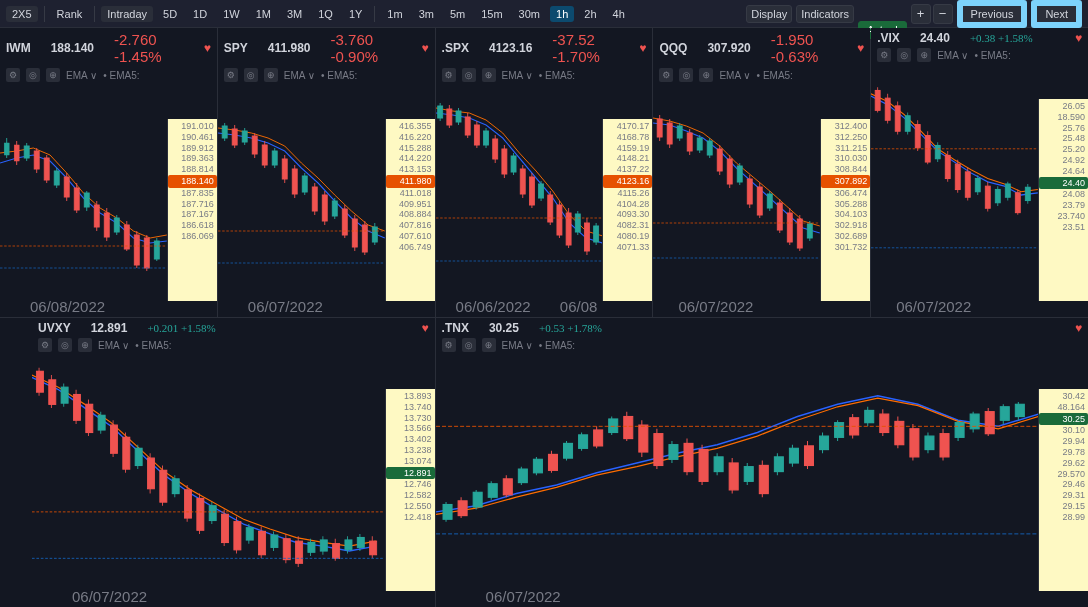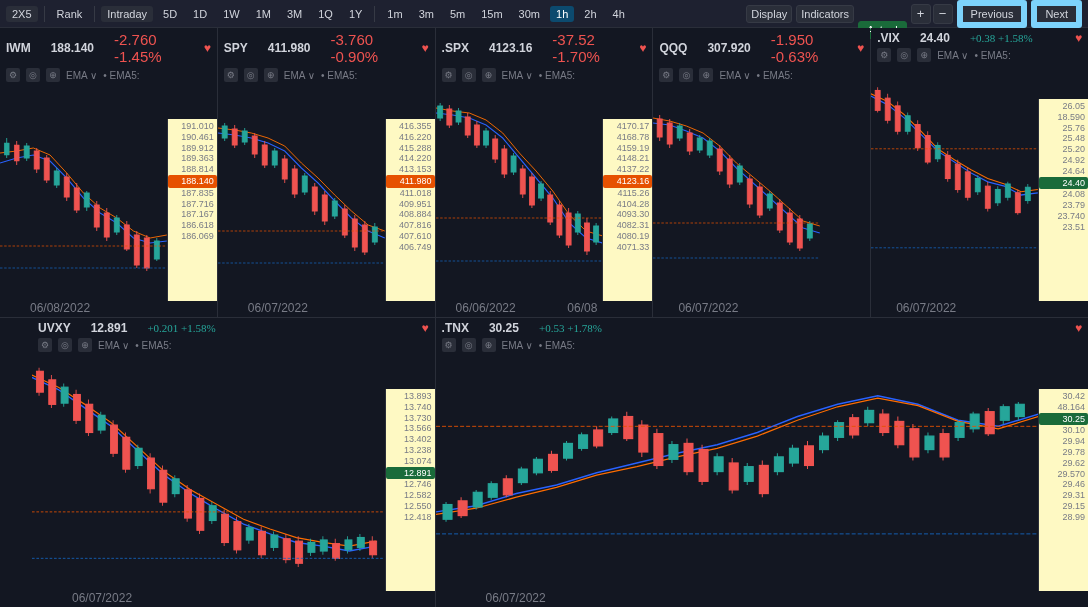--- a/index.html
+++ b/index.html
@@ -193,21 +193,21 @@
       bottom: 18px;
       width: calc(100% - 50px);
       height: calc(100% - 18px);
     }
 
     .chart-footer {
       height: 16px;
       display: flex;
       align-items: center;
       padding: 0 6px;
-      font-size: 12px;
+      font-size: 15px;
       color: #787b86;
       flex-shrink: 0;
       position: relative;
     }
   </style>
 </head>
 <body>
 
 <div class="top-bar">
   <div class="top-bar-item active">2X5</div>
@@ -653,20 +653,34 @@
             <line x1="176" y1="132" x2="176" y2="168" stroke-width="1"></line>
             <rect x="173" y="136" width="6" height="29"></rect>
           </g>
         <g fill="#26a69a" stroke="#26a69a">
             <line x1="188" y1="138" x2="188" y2="158" stroke-width="1"></line>
             <rect x="185" y="141" width="6" height="14"></rect>
           </g>
         <line x1="0" y1="140" x2="200" y2="140" stroke="#e65100" stroke-dasharray="3,2" stroke-width="0.8"></line>
         <line x1="0" y1="175" x2="200" y2="175" stroke="#1565c0" stroke-dasharray="3,2" stroke-width="0.8"></line>
       </svg>
+      <div class="price-labels">
+        <div class="price-label">312.400</div>
+        <div class="price-label">312.250</div>
+        <div class="price-label">311.215</div>
+        <div class="price-label">310.030</div>
+        <div class="price-label">308.844</div>
+        <div class="price-label highlighted">307.892</div>
+        <div class="price-label">306.474</div>
+        <div class="price-label">305.288</div>
+        <div class="price-label">304.103</div>
+        <div class="price-label">302.918</div>
+        <div class="price-label">302.689</div>
+        <div class="price-label">301.732</div>
+      </div>
     </div>
     <div class="chart-footer">
       <span style="position:absolute;left:25px;bottom:2px;">06/07/2022</span>
     </div>
   </div>
 
   <div class="chart-cell">
     <div class="chart-header">
       <span class="ticker-name">.VIX</span>
       <span class="ticker-price">24.40</span>

